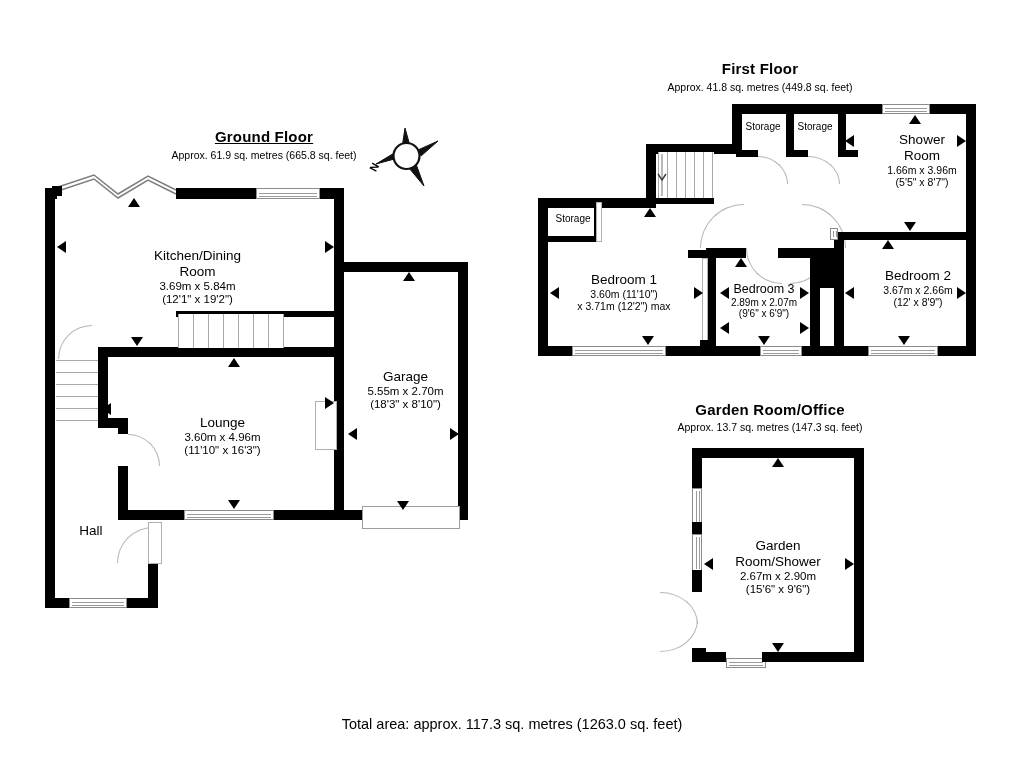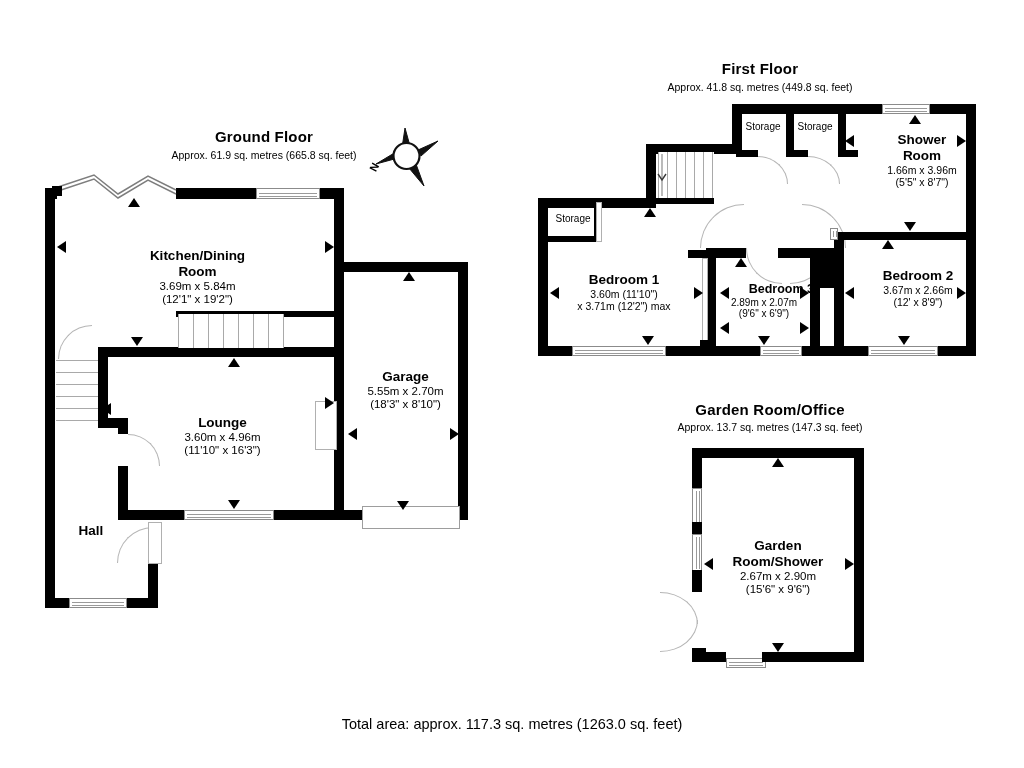--- a/index.html
+++ b/index.html
@@ -35,21 +35,21 @@
     white-space: nowrap;
   }
   .room-label {
     position: absolute;
     text-align: center;
     color: #000;
     line-height: 1.17;
     white-space: nowrap;
   }
   .room-label .rn {
-    font-weight: bold;
+    font-weight: normal;
     font-size: 13.5px;
     display: block;
   }
   .room-label .rd {
     font-size: 11.5px;
     display: block;
   }
   .small-label {
     position: absolute;
     font-size: 10px;
@@ -135,21 +135,21 @@
     font-weight: bold;
     color: #000;
     transform: rotate(-62deg);
   }
 </style>
 </head>
 <body>
 
 <div id="plan">
 
-  <div class="sec-title" style="left:104px; top:128px; width:320px;">Ground Floor</div>
+  <div class="sec-title" style="left:104px; top:128px; width:320px;text-decoration:underline;">Ground Floor</div>
   <div class="sec-sub" style="left:104px; top:149px; width:320px;">Approx. 61.9 sq. metres (665.8 sq. feet)</div>
 
   <div class="compass" style="left:372px; top:124px; width:70px; height:70px;">
     <svg width="70" height="70" viewBox="0 0 70 70">
       <g fill="#111" stroke="#111" stroke-width="1">
         <path d="M38 22 L33 4 L30 24 Z"></path>
         <path d="M46 26 L66 17 L49 32 Z"></path>
         <path d="M44 40 L52 62 L37 44 Z"></path>
         <path d="M26 34 L4 40 L24 28 Z"></path>
       </g>
@@ -383,21 +383,21 @@
     <span class="rd" style="font-size:10.5px;">(12' x 8'9")</span>
   </div>
 
   <div class="room-label" style="left:546px; top:272px; width:156px;">
     <span class="rn">Bedroom 1</span>
     <span class="rd" style="font-size:10.5px;">3.60m (11'10")</span>
     <span class="rd" style="font-size:10.5px;">x 3.71m (12'2") max</span>
   </div>
 
   <div class="room-label" style="left:714px; top:282px; width:100px;">
-    <span class="rn" style="font-size:12.5px;text-align:right;">Bedroom 3</span>
+    <span class="rn" style="font-size:12.5px;">Bedroom 3</span>
     <span class="rd" style="font-size:10px;">2.89m x 2.07m</span>
     <span class="rd" style="font-size:10px;">(9'6" x 6'9")</span>
   </div>
 
   <div class="sec-title" style="left:620px; top:401px; width:300px;">Garden Room/Office</div>
   <div class="sec-sub" style="left:620px; top:421px; width:300px;">Approx. 13.7 sq. metres (147.3 sq. feet)</div>
 
   <div class="wall" style="left:692px; top:448px; width:172px; height:10px;"></div>
   <div class="wall" style="left:854px; top:448px; width:10px; height:214px;"></div>
   <div class="wall" style="left:692px; top:448px; width:10px; height:40px;"></div>

